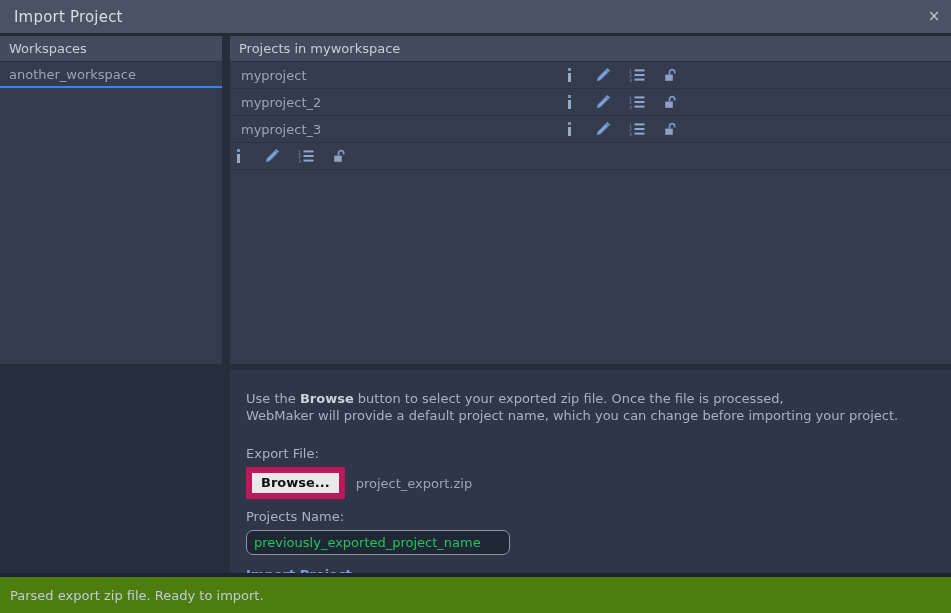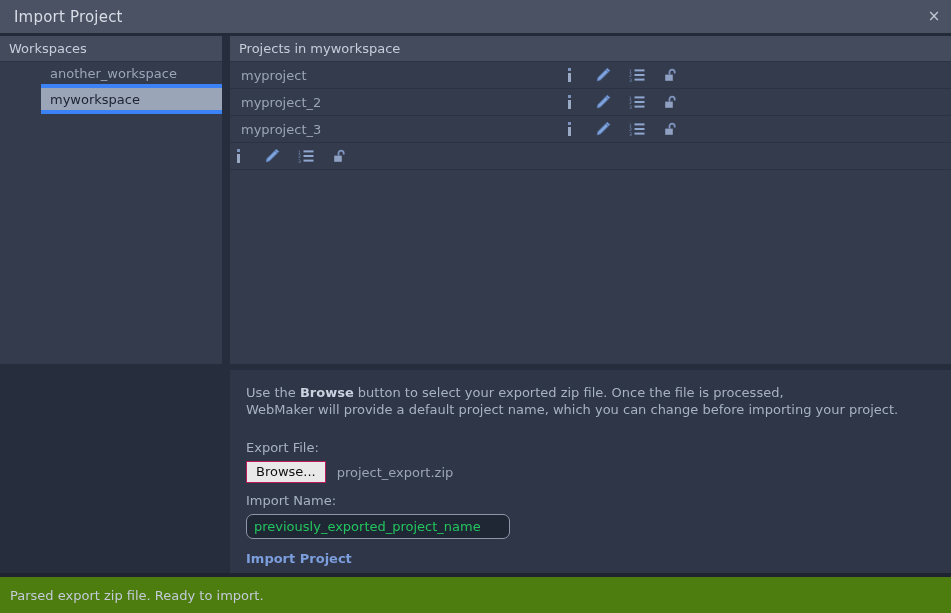--- a/index.html
+++ b/index.html
@@ -104,23 +104,22 @@
 
   
   .ws-row {
     height: 26px;
     display: flex;
     align-items: center;
     padding-left: 9px;
     box-sizing: border-box;
     font-size: 13px;
     color: #9aa5b6;
-    border-bottom: 4px solid #3b82f6;
-    cursor: pointer;
-    margin-left: 41px;
+    border-bottom: 2px solid #3b82f6;
+    cursor: pointer;
   }
   .ws-row.selected {
     background: #9aa5b8;
     color: #1c2230;
   }
 
   
   .left-panel {
     height: 328px;
     flex: 0 0 328px;
@@ -166,21 +165,21 @@
     align-items: center;
     justify-content: center;
     cursor: pointer;
   }
   .act svg { display: block; }
 
   
   .form-area {
     flex: 1 1 auto;
     background: #2e3648;
-    padding: 14px 0 0 0;
+    padding: 20px 0 0 0;
     min-height: 0;
     border-top: 6px solid #262d3d;
   }
   .form-inner { padding: 0 16px; }
   .help-text {
     font-size: 13px;
     color: #a7b2c2;
     line-height: 17px;
     margin-bottom: 22px;
   }
@@ -191,28 +190,29 @@
     margin-bottom: 6px;
   }
   .file-row {
     display: flex;
     align-items: center;
     gap: 11px;
     margin-bottom: 10px;
   }
   .browse-btn {
     background: #e9e9e9;
-    border: 1px solid #be185d;
+    border: 6px solid #be185d;
     color: #101010;
     font-size: 13px;
     font-family: "DejaVu Sans", "Liberation Sans", sans-serif;
     padding: 2px 9px 3px 9px;
     border-radius: 1px;
     cursor: pointer;
     line-height: 15px;
+    font-weight: bold;
   }
   .file-name {
     font-size: 13px;
     color: #9aa5b6;
   }
   .name-input {
     width: 264px;
     background: #202734;
     border: 1px solid #8d97a8;
     color: #22c55e;
@@ -258,23 +258,20 @@
   </div>
 
   <div class="body-area">
 
     <div class="left-col">
       <div class="panel left-panel">
         <div class="panel-header">Workspaces</div>
         <div class="list">
           <div class="ws-row">
             <span>another_workspace</span>
-          </div>
-          <div class="ws-row selected">
-            <span>myworkspace</span>
           </div>
         </div>
       </div>
       <div class="left-filler"></div>
     </div>
 
     <div class="right-col">
 
       <div class="panel proj-panel">
         <div class="panel-header">Projects in myworkspace</div>
@@ -424,21 +421,21 @@
             <span>Use the </span><b>Browse</b><span> button to select your exported zip file. Once the file is processed,</span><br>
             <span>WebMaker will provide a default project name, which you can change before importing your project.</span>
           </div>
 
           <div class="field-label">Export File:</div>
           <div class="file-row">
             <button class="browse-btn">Browse...</button>
             <span class="file-name">project_export.zip</span>
           </div>
 
-          <div class="field-label">Import Name:</div>
+          <div class="field-label">Projects Name:</div>
           <input class="name-input" type="text" value="previously_exported_project_name" placeholder="project name" style="">
           <div>
             <a class="import-link">Import Project</a>
           </div>
         </div>
       </div>
 
     </div>
   </div>
 

